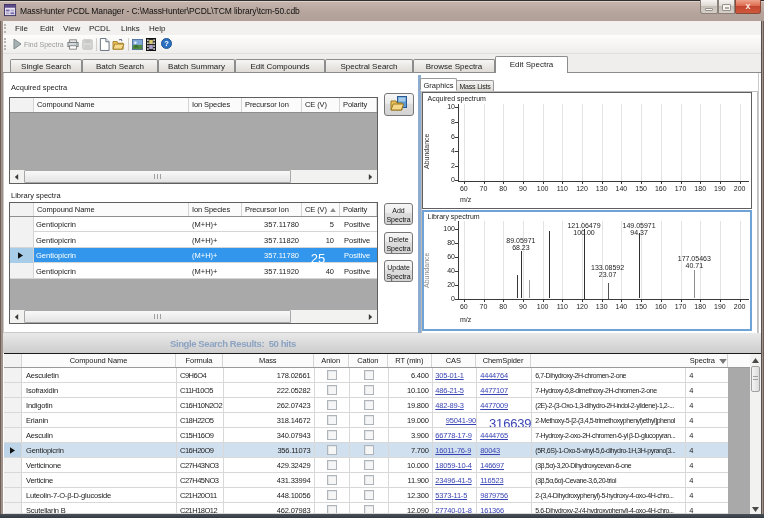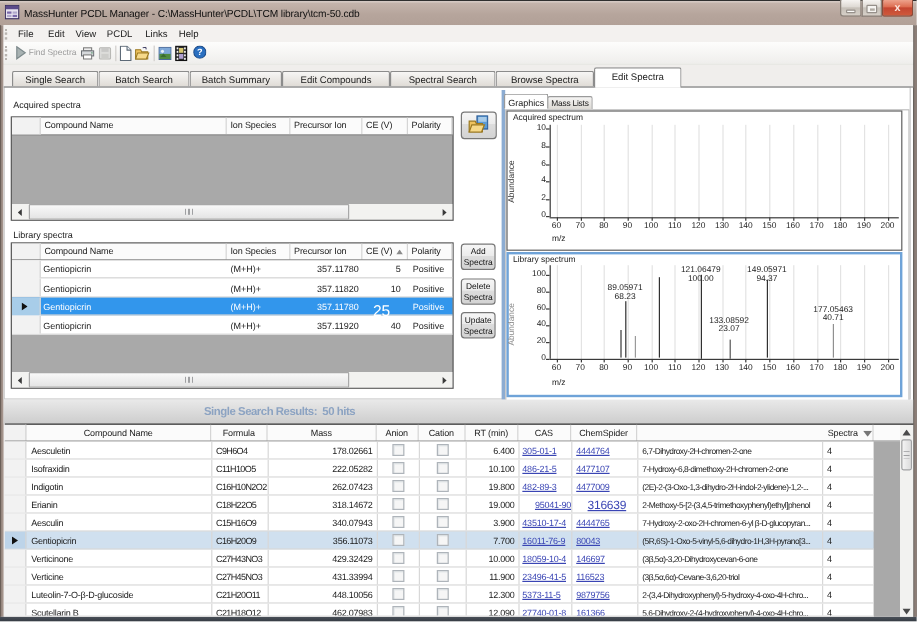--- a/index.html
+++ b/index.html
@@ -431,21 +431,21 @@
 </div>
 <div class="ab" style="left:4px;top:412.5px;width:723.7px;height:15.0px;background:#fff;border-bottom:1px solid #d8d8d8;overflow:hidden;">
 <div class="ab" style="left:0;top:0;width:18px;height:15px;background:#f2f2f2;border-right:1px solid #d5d5d5;"></div>
 <div class="ab " style="left:18.0px;top:3px;width:154.0px;padding-left:4px;font-size:7.5px;letter-spacing:-0.2px;color:#1b1b1b;text-align:left;white-space:nowrap;overflow:hidden;">Erianin</div>
 <div class="ab " style="left:172.0px;top:3px;width:47.0px;padding-left:4px;font-size:7.5px;letter-spacing:-0.2px;color:#1b1b1b;text-align:left;white-space:nowrap;overflow:hidden;"><span style="letter-spacing:-0.5px">C18H22O5</span></div>
 <div class="ab " style="left:219.0px;top:3px;width:87.5px;padding-left:0px;font-size:7.5px;letter-spacing:-0.2px;color:#1b1b1b;text-align:right;white-space:nowrap;overflow:hidden;">318.14672</div>
 <div class="chk" style="left:322.5px;top:2px;"></div>
 <div class="chk" style="left:359.8px;top:2px;"></div>
 <div class="ab " style="left:383.8px;top:3px;width:41.0px;padding-left:0px;font-size:7.5px;letter-spacing:-0.2px;color:#1b1b1b;text-align:right;white-space:nowrap;overflow:hidden;">19.000</div>
 <div class="ab link" style="left:427.8px;top:3px;width:43.9px;padding-left:14px;font-size:7.5px;letter-spacing:-0.2px;color:#3a45b4;text-align:left;white-space:nowrap;overflow:hidden;">95041-90-0</div>
-<div class="ab link" style="left:471.7px;top:3px;width:55.6px;padding-left:4.5px;font-size:10px;letter-spacing:-0.2px;color:#3a45b4;text-align:center;white-space:nowrap;overflow:hidden;">316639</div>
+<div class="ab link" style="left:471.7px;top:3px;width:55.6px;padding-left:4.5px;font-size:13px;letter-spacing:-0.2px;color:#3a45b4;text-align:right;white-space:nowrap;overflow:hidden;">316639</div>
 <div class="ab " style="left:527.3px;top:3px;width:153.4px;padding-left:4px;font-size:7.5px;letter-spacing:-0.2px;color:#1b1b1b;text-align:left;white-space:nowrap;overflow:hidden;"><span style="font-size:7px;letter-spacing:-0.45px">2-Methoxy-5-[2-(3,4,5-trimethoxyphenyl)ethyl]phenol</span></div>
 <div class="ab " style="left:680.7px;top:3px;width:43.0px;padding-left:4.5px;font-size:7.5px;letter-spacing:-0.2px;color:#1b1b1b;text-align:left;white-space:nowrap;overflow:hidden;">4</div>
 <div class="ab" style="left:172.0px;top:0;width:1px;height:15px;background:#d8d8d8;"></div>
 <div class="ab" style="left:219.0px;top:0;width:1px;height:15px;background:#d8d8d8;"></div>
 <div class="ab" style="left:309.5px;top:0;width:1px;height:15px;background:#d8d8d8;"></div>
 <div class="ab" style="left:344.8px;top:0;width:1px;height:15px;background:#d8d8d8;"></div>
 <div class="ab" style="left:383.8px;top:0;width:1px;height:15px;background:#d8d8d8;"></div>
 <div class="ab" style="left:427.8px;top:0;width:1px;height:15px;background:#d8d8d8;"></div>
 <div class="ab" style="left:471.7px;top:0;width:1px;height:15px;background:#d8d8d8;"></div>
 <div class="ab" style="left:527.3px;top:0;width:1px;height:15px;background:#d8d8d8;"></div>
@@ -453,21 +453,21 @@
 
 </div>
 <div class="ab" style="left:4px;top:427.5px;width:723.7px;height:15.0px;background:#fff;border-bottom:1px solid #d8d8d8;overflow:hidden;">
 <div class="ab" style="left:0;top:0;width:18px;height:15px;background:#f2f2f2;border-right:1px solid #d5d5d5;"></div>
 <div class="ab " style="left:18.0px;top:3px;width:154.0px;padding-left:4px;font-size:7.5px;letter-spacing:-0.2px;color:#1b1b1b;text-align:left;white-space:nowrap;overflow:hidden;">Aesculin</div>
 <div class="ab " style="left:172.0px;top:3px;width:47.0px;padding-left:4px;font-size:7.5px;letter-spacing:-0.2px;color:#1b1b1b;text-align:left;white-space:nowrap;overflow:hidden;"><span style="letter-spacing:-0.5px">C15H16O9</span></div>
 <div class="ab " style="left:219.0px;top:3px;width:87.5px;padding-left:0px;font-size:7.5px;letter-spacing:-0.2px;color:#1b1b1b;text-align:right;white-space:nowrap;overflow:hidden;">340.07943</div>
 <div class="chk" style="left:322.5px;top:2px;"></div>
 <div class="chk" style="left:359.8px;top:2px;"></div>
 <div class="ab " style="left:383.8px;top:3px;width:41.0px;padding-left:0px;font-size:7.5px;letter-spacing:-0.2px;color:#1b1b1b;text-align:right;white-space:nowrap;overflow:hidden;">3.900</div>
-<div class="ab link" style="left:427.8px;top:3px;width:43.9px;padding-left:3.5px;font-size:7.5px;letter-spacing:-0.2px;color:#3a45b4;text-align:left;white-space:nowrap;overflow:hidden;">43510-17-4</div>
+<div class="ab link" style="left:427.8px;top:3px;width:43.9px;padding-left:3.5px;font-size:7.5px;letter-spacing:-0.2px;color:#3a45b4;text-align:left;white-space:nowrap;overflow:hidden;">66778-17-9</div>
 <div class="ab link" style="left:471.7px;top:3px;width:55.6px;padding-left:4.5px;font-size:7.5px;letter-spacing:-0.2px;color:#3a45b4;text-align:left;white-space:nowrap;overflow:hidden;">4444765</div>
 <div class="ab " style="left:527.3px;top:3px;width:153.4px;padding-left:4px;font-size:7.5px;letter-spacing:-0.2px;color:#1b1b1b;text-align:left;white-space:nowrap;overflow:hidden;"><span style="font-size:7px;letter-spacing:-0.45px">7-Hydroxy-2-oxo-2H-chromen-6-yl β-D-glucopyran...</span></div>
 <div class="ab " style="left:680.7px;top:3px;width:43.0px;padding-left:4.5px;font-size:7.5px;letter-spacing:-0.2px;color:#1b1b1b;text-align:left;white-space:nowrap;overflow:hidden;">4</div>
 <div class="ab" style="left:172.0px;top:0;width:1px;height:15px;background:#d8d8d8;"></div>
 <div class="ab" style="left:219.0px;top:0;width:1px;height:15px;background:#d8d8d8;"></div>
 <div class="ab" style="left:309.5px;top:0;width:1px;height:15px;background:#d8d8d8;"></div>
 <div class="ab" style="left:344.8px;top:0;width:1px;height:15px;background:#d8d8d8;"></div>
 <div class="ab" style="left:383.8px;top:0;width:1px;height:15px;background:#d8d8d8;"></div>
 <div class="ab" style="left:427.8px;top:0;width:1px;height:15px;background:#d8d8d8;"></div>
 <div class="ab" style="left:471.7px;top:0;width:1px;height:15px;background:#d8d8d8;"></div>

